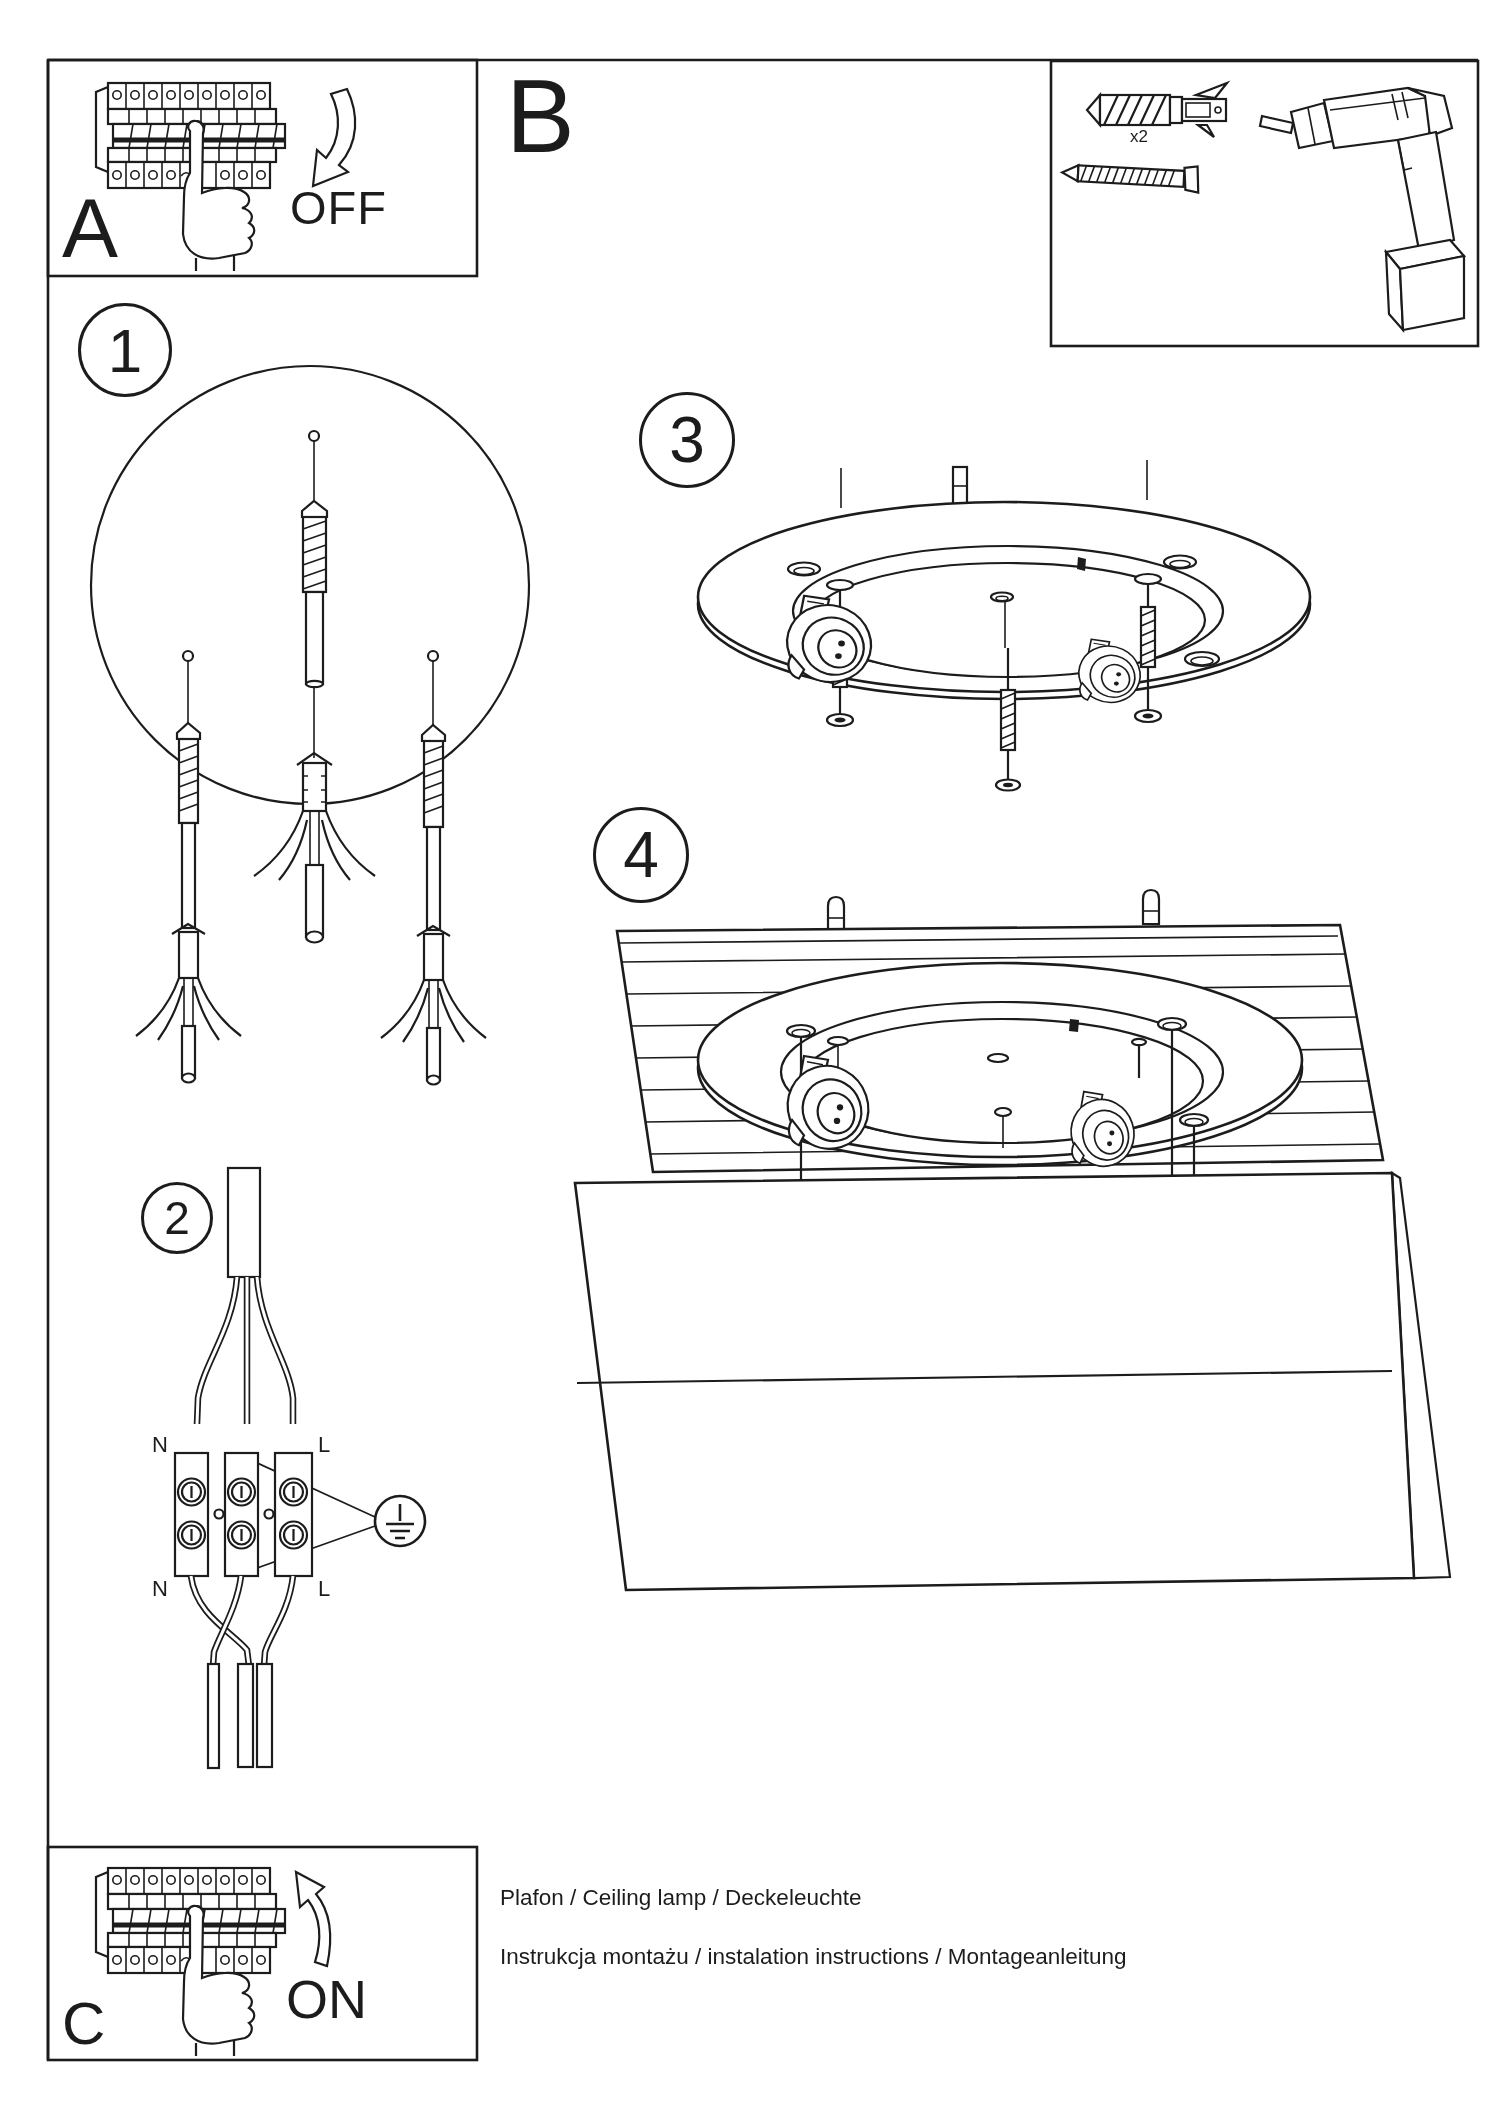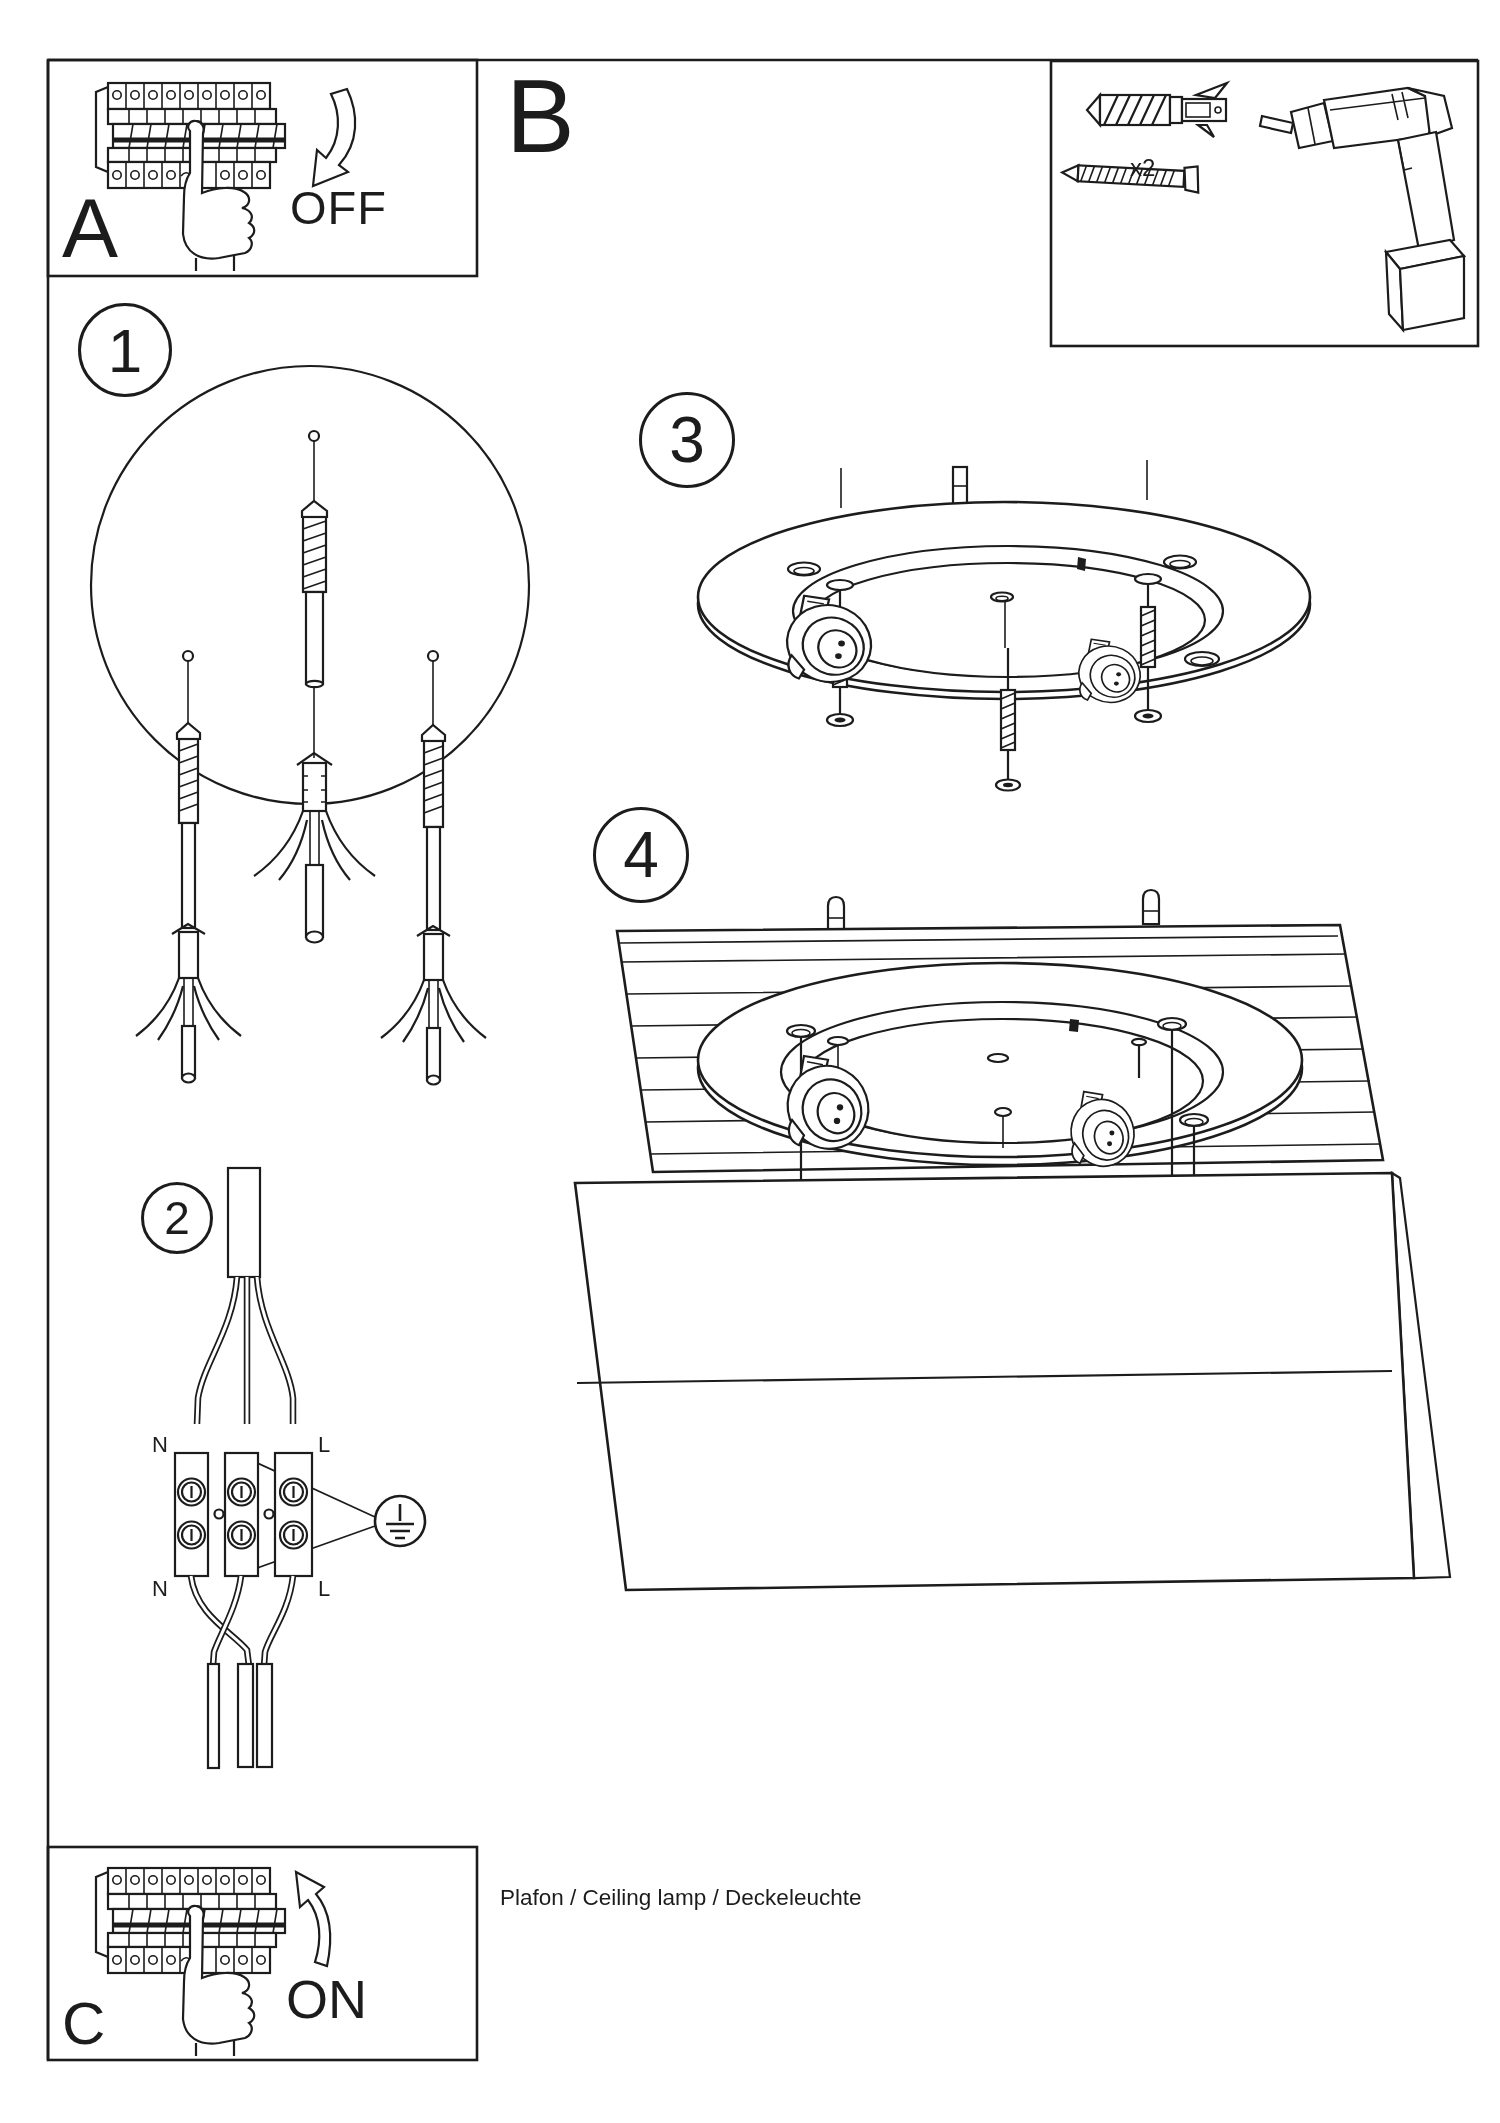--- a/index.html
+++ b/index.html
@@ -2,21 +2,21 @@
 <html><head>
 <meta charset="utf-8">
 <style>
   html,body{margin:0;padding:0;background:#ffffff;}
   .page{position:relative;width:1500px;height:2123px;background:#ffffff;overflow:hidden;}
   svg.art{position:absolute;left:0;top:0;width:1500px;height:2123px;}
   .t{position:absolute;color:#1c1c1c;font-family:"Liberation Sans",sans-serif;line-height:1;white-space:nowrap;}
   .lbl-a{left:62px;top:186px;font-size:84px;}
   .lbl-b{left:506px;top:65px;font-size:103px;}
   .lbl-off{left:290px;top:184px;font-size:47px;letter-spacing:1px;}
-  .lbl-x2{left:1130px;top:128px;font-size:24px;margin-top:28px;}
+  .lbl-x2{left:1130px;top:128px;font-size:17px;}
   .lbl-n-top{left:152px;top:1434px;font-size:22px;}
   .lbl-l-top{left:318px;top:1434px;font-size:22px;}
   .lbl-n-bot{left:152px;top:1578px;font-size:22px;}
   .lbl-l-bot{left:318px;top:1578px;font-size:22px;}
   .lbl-on{left:286px;top:1972px;font-size:54px;}
   .lbl-c{left:62px;top:1994px;font-size:60px;}
   .footer-1{left:500px;top:1946px;font-size:22.5px;}
   .footer-2{left:500px;top:1887px;font-size:22.5px;}
   .badge{position:absolute;border:3px solid #1c1c1c;border-radius:50%;background:#fff;display:flex;align-items:center;justify-content:center;color:#1c1c1c;font-family:"Liberation Sans",sans-serif;}
   .badge-1{left:78px;top:303px;width:88px;height:88px;font-size:62px;}
@@ -332,15 +332,16 @@
     </div>
 
 <span class="t lbl-n-top">N</span>
 <span class="t lbl-l-top">L</span>
 <span class="t lbl-n-bot">N</span>
 <span class="t lbl-l-bot">L</span>
 
 <span class="t lbl-c">C</span>
 <span class="t lbl-on">ON</span>
 
+<span class="t footer-1">Instrukcja montażu / instalation instructions / Montageanleitung</span>
 <span class="t footer-2">Plafon / Ceiling lamp / Deckeleuchte</span>
 
 </div>
 
 </body></html>

